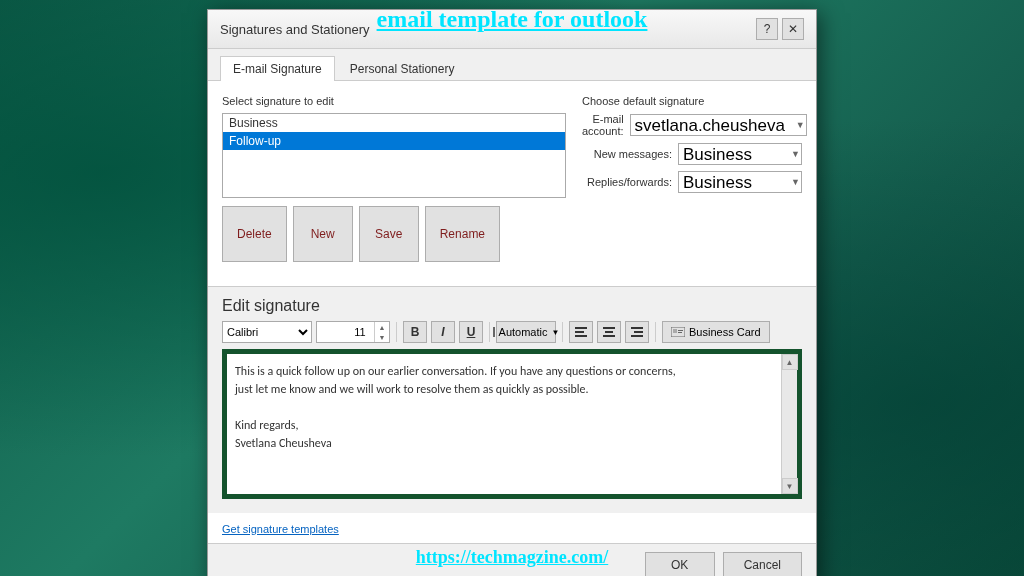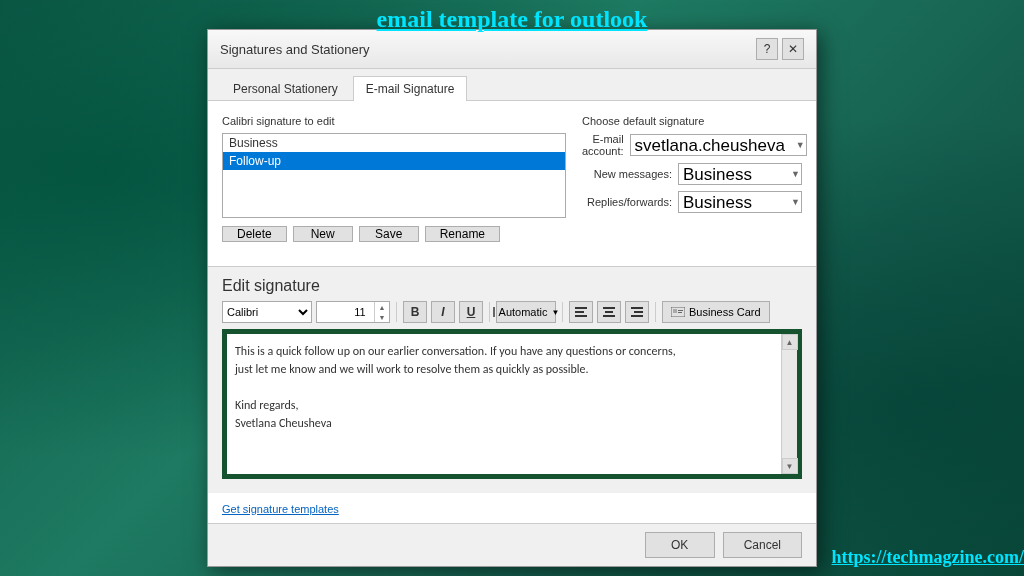--- a/index.html
+++ b/index.html
@@ -36,21 +36,21 @@
       text-shadow: none;
       z-index: 10;
       font-family: 'Times New Roman', serif;
     }
 
     .page-url {
       position: absolute;
       bottom: 8px;
       left: 0;
       right: 0;
-      text-align: right;
+      text-align: center;
       font-size: 18px;
       font-weight: bold;
       color: #00e5ff;
       text-decoration: underline;
       z-index: 10;
       font-family: 'Times New Roman', serif;
     }
 
     
     .dialog-backdrop {
@@ -180,26 +180,26 @@
     }
 
     
     .btn-row {
       display: flex;
       gap: 6px;
       margin-bottom: 10px;
     }
 
     .win-btn {
-      padding: 0 14px;
+      padding: 20px 14px;
       font-size: 12px;
       background: #e1e1e1;
       border: 1px solid #adadad;
       cursor: pointer;
-      color: #000000;
+      color: #7f1d1d;
       min-width: 60px;
     }
 
     
     .default-sig-row {
       display: flex;
       align-items: center;
       margin-bottom: 6px;
       gap: 6px;
     }
@@ -468,32 +468,32 @@
 
     <div class="dialog-titlebar">
       <span class="dialog-title-text">Signatures and Stationery</span>
       <div class="dialog-controls">
         <div class="dialog-btn-help">?</div>
         <div class="dialog-btn-close">✕</div>
       </div>
     </div>
 
     <div class="tab-row">
+      <div class="tab active">
+        <span>E-mail Signature</span>
+      </div>
       <div class="tab">
         <span>Personal Stationery</span>
       </div>
-      <div class="tab active">
-        <span>E-mail Signature</span>
-      </div>
     </div>
 
     <div class="dialog-body">
 
       <div class="left-panel">
-        <div class="section-label">Calibri signature to edit</div>
+        <div class="section-label">Select signature to edit</div>
 
         <div class="sig-list-container">
           <div class="sig-list-item">Business</div>
           <div class="sig-list-item selected">Follow-up</div>
         </div>
 
         <div class="btn-row">
           <button class="win-btn">Delete</button>
           <button class="win-btn">New</button>
           <button class="win-btn">Save</button>

